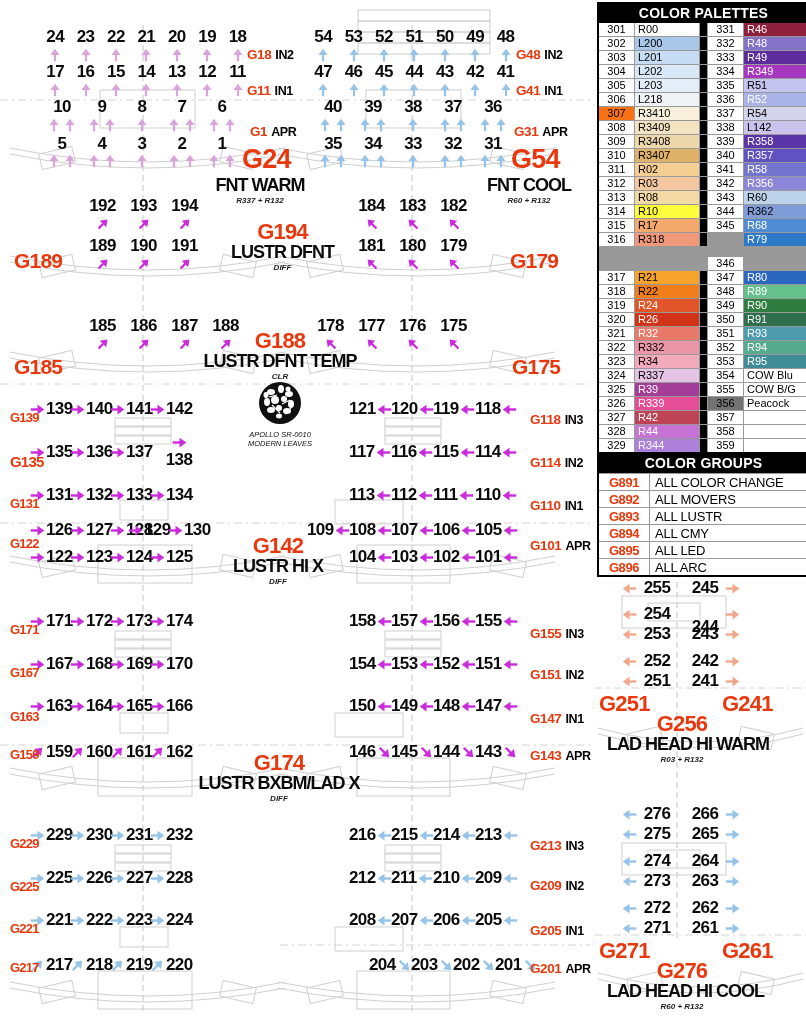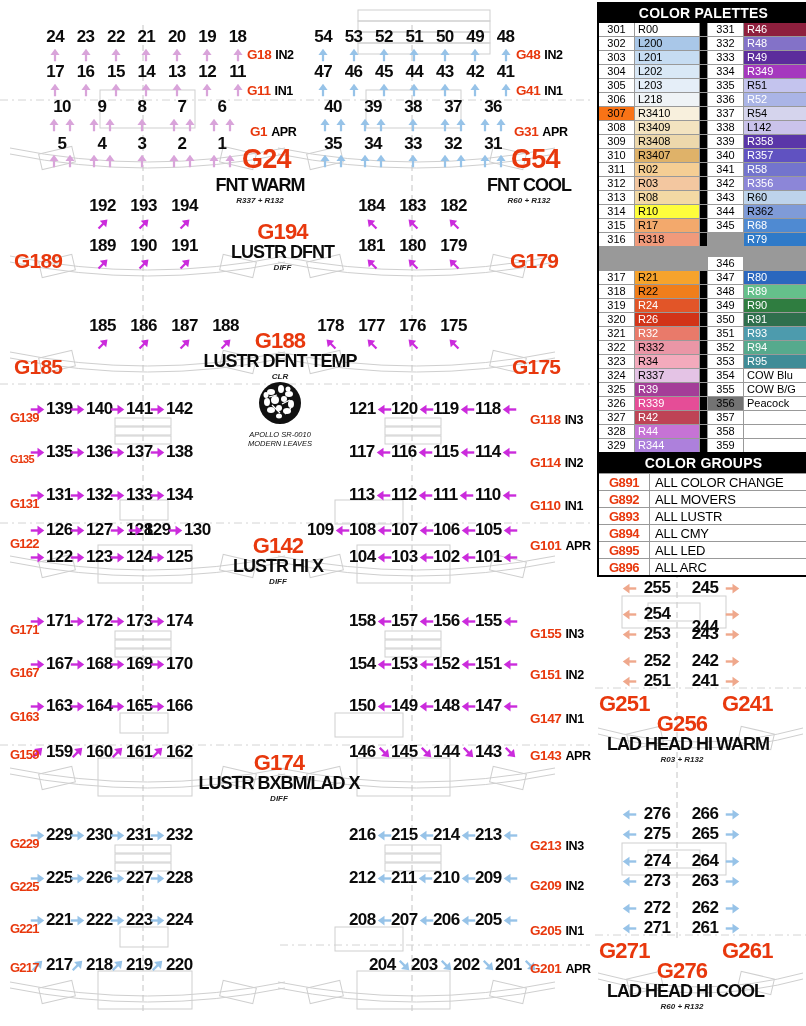--- a/index.html
+++ b/index.html
@@ -1039,21 +1039,21 @@
         </div>
         <div class="item" style="width: 40px;">
           <div class="arr">
             <svg viewBox="0 0 20 20" width="15" height="15" style="transform: rotate(0deg);">
               <line x1="1" y1="10" x2="11" y2="10" stroke="#CB2BDC" stroke-width="3.2"></line>
               <polygon points="10,3.5 19,10 10,16.5" fill="#CB2BDC"></polygon>
             </svg>
           </div>
           <div class="num" style="position: static;">137</div>
         </div>
-        <div class="item" style="width: 58px;">
+        <div class="item" style="width: 58px; flex-direction: column;">
           <div class="arr">
             <svg viewBox="0 0 20 20" width="15" height="15" style="transform: rotate(0deg);">
               <line x1="1" y1="10" x2="11" y2="10" stroke="#CB2BDC" stroke-width="3.2"></line>
               <polygon points="10,3.5 19,10 10,16.5" fill="#CB2BDC"></polygon>
             </svg>
           </div>
           <div class="num" style="position: static;">138</div>
         </div>
       </div>
       <div class="row" style="left: 30px; top: 486px;">
@@ -1173,21 +1173,21 @@
           <div class="arr">
             <svg viewBox="0 0 20 20" width="15" height="15" style="transform: rotate(0deg);">
               <line x1="1" y1="10" x2="11" y2="10" stroke="#CB2BDC" stroke-width="3.2"></line>
               <polygon points="10,3.5 19,10 10,16.5" fill="#CB2BDC"></polygon>
             </svg>
           </div>
           <div class="num" style="position: static;">125</div>
         </div>
       </div>
       <div class="gl" style="left: 10px; top: 411px; color: rgb(232, 56, 13); font-size: 13px;">G139</div>
-      <div class="gl" style="left: 10px; top: 454px; color: rgb(232, 56, 13); font-size: 11px; text-align: right;">G135</div>
+      <div class="gl" style="left: 10px; top: 454px; color: rgb(232, 56, 13); font-size: 15px; text-align: right;">G135</div>
       <div class="gl" style="left: 10px; top: 497px; color: rgb(232, 56, 13); font-size: 13px;">G131</div>
       <div class="gl" style="left: 10px; top: 537px; color: rgb(232, 56, 13); font-size: 13px;">G122</div>
       <div class="row" style="left: 349px; top: 400px;">
         <div class="item" style="width: 42px;">
           <div class="num" style="position: static;">121</div>
           <div class="arr">
             <svg viewBox="0 0 20 20" width="15" height="15" style="transform: rotate(180deg);">
               <line x1="1" y1="10" x2="11" y2="10" stroke="#CB2BDC" stroke-width="3.2"></line>
               <polygon points="10,3.5 19,10 10,16.5" fill="#CB2BDC"></polygon>
             </svg>

